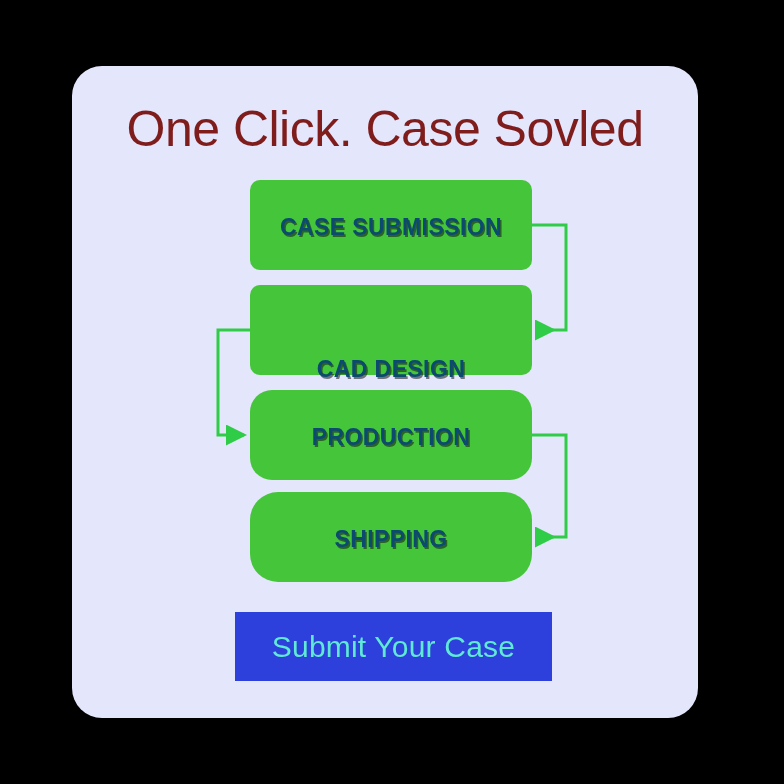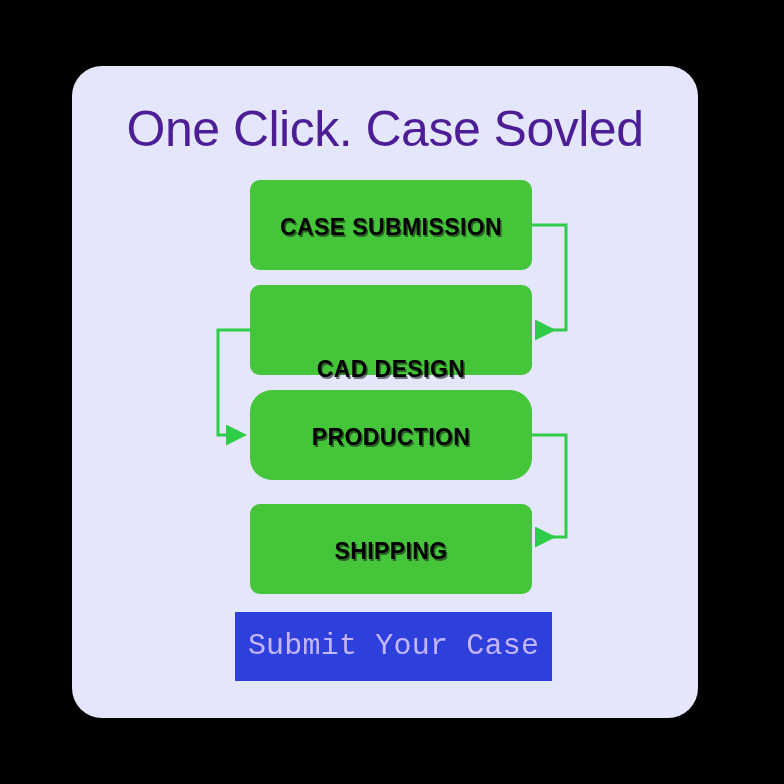--- a/index.html
+++ b/index.html
@@ -33,21 +33,21 @@
     overflow: hidden;
   }
 
   
   #title {
     position: absolute;
     left: 0;
     top: 33px;
     width: 626px;
     text-align: center;
-    color: #4c1d95;
+    color: #7f1d1d;
     font-family: "Liberation Sans", sans-serif;
     font-size: 50px;
     font-weight: 400;
     letter-spacing: -0.5px;
     line-height: 60px;
     white-space: nowrap;
   }
 
   
   #flow {
@@ -65,33 +65,33 @@
     height: 90px;
     background: #45C63A;
     border-radius: 10px;
     box-sizing: border-box;
   }
   .node-label {
     position: absolute;
     left: 0;
     width: 282px;
     text-align: center;
-    color: #000000;
+    color: #0c4a6e;
     font-family: "Liberation Sans", sans-serif;
     font-size: 23px;
     font-weight: 700;
     letter-spacing: 0.4px;
     white-space: nowrap;
     text-shadow: 1.5px 1.5px 0 rgba(20,20,20,0.55);
   }
 
   #node-0 { top: 114px; }
   #node-1 { top: 219px; }
   #node-2 { top: 324px; border-radius: 22px; }
-  #node-3 { top: 438px; }
+  #node-3 { top: 426px; border-radius: 28px; }
 
   #node-0 .node-label { top: 34px; }
   #node-1 .node-label { top: 34px; margin-top: 37px; }
   #node-2 .node-label { top: 34px; }
   #node-3 .node-label { top: 34px; }
 
   
   #connectors {
     position: absolute;
     left: 0;
@@ -104,22 +104,22 @@
   
   #submit-button {
     position: absolute;
     left: 163px;
     top: 546px;
     width: 317px;
     height: 69px;
     background: #2E40DB;
     border: none;
     border-radius: 0;
-    color: #c4b5fd;
-    font-family: Liberation Mono, monospace;
+    color: #5eead4;
+    font-family: Liberation Sans, sans-serif;
     font-size: 30px;
     font-weight: 400;
     letter-spacing: 0.2px;
     cursor: pointer;
     padding: 0;
     line-height: 69px;
     text-align: center;
     white-space: nowrap;
   }
 </style>

